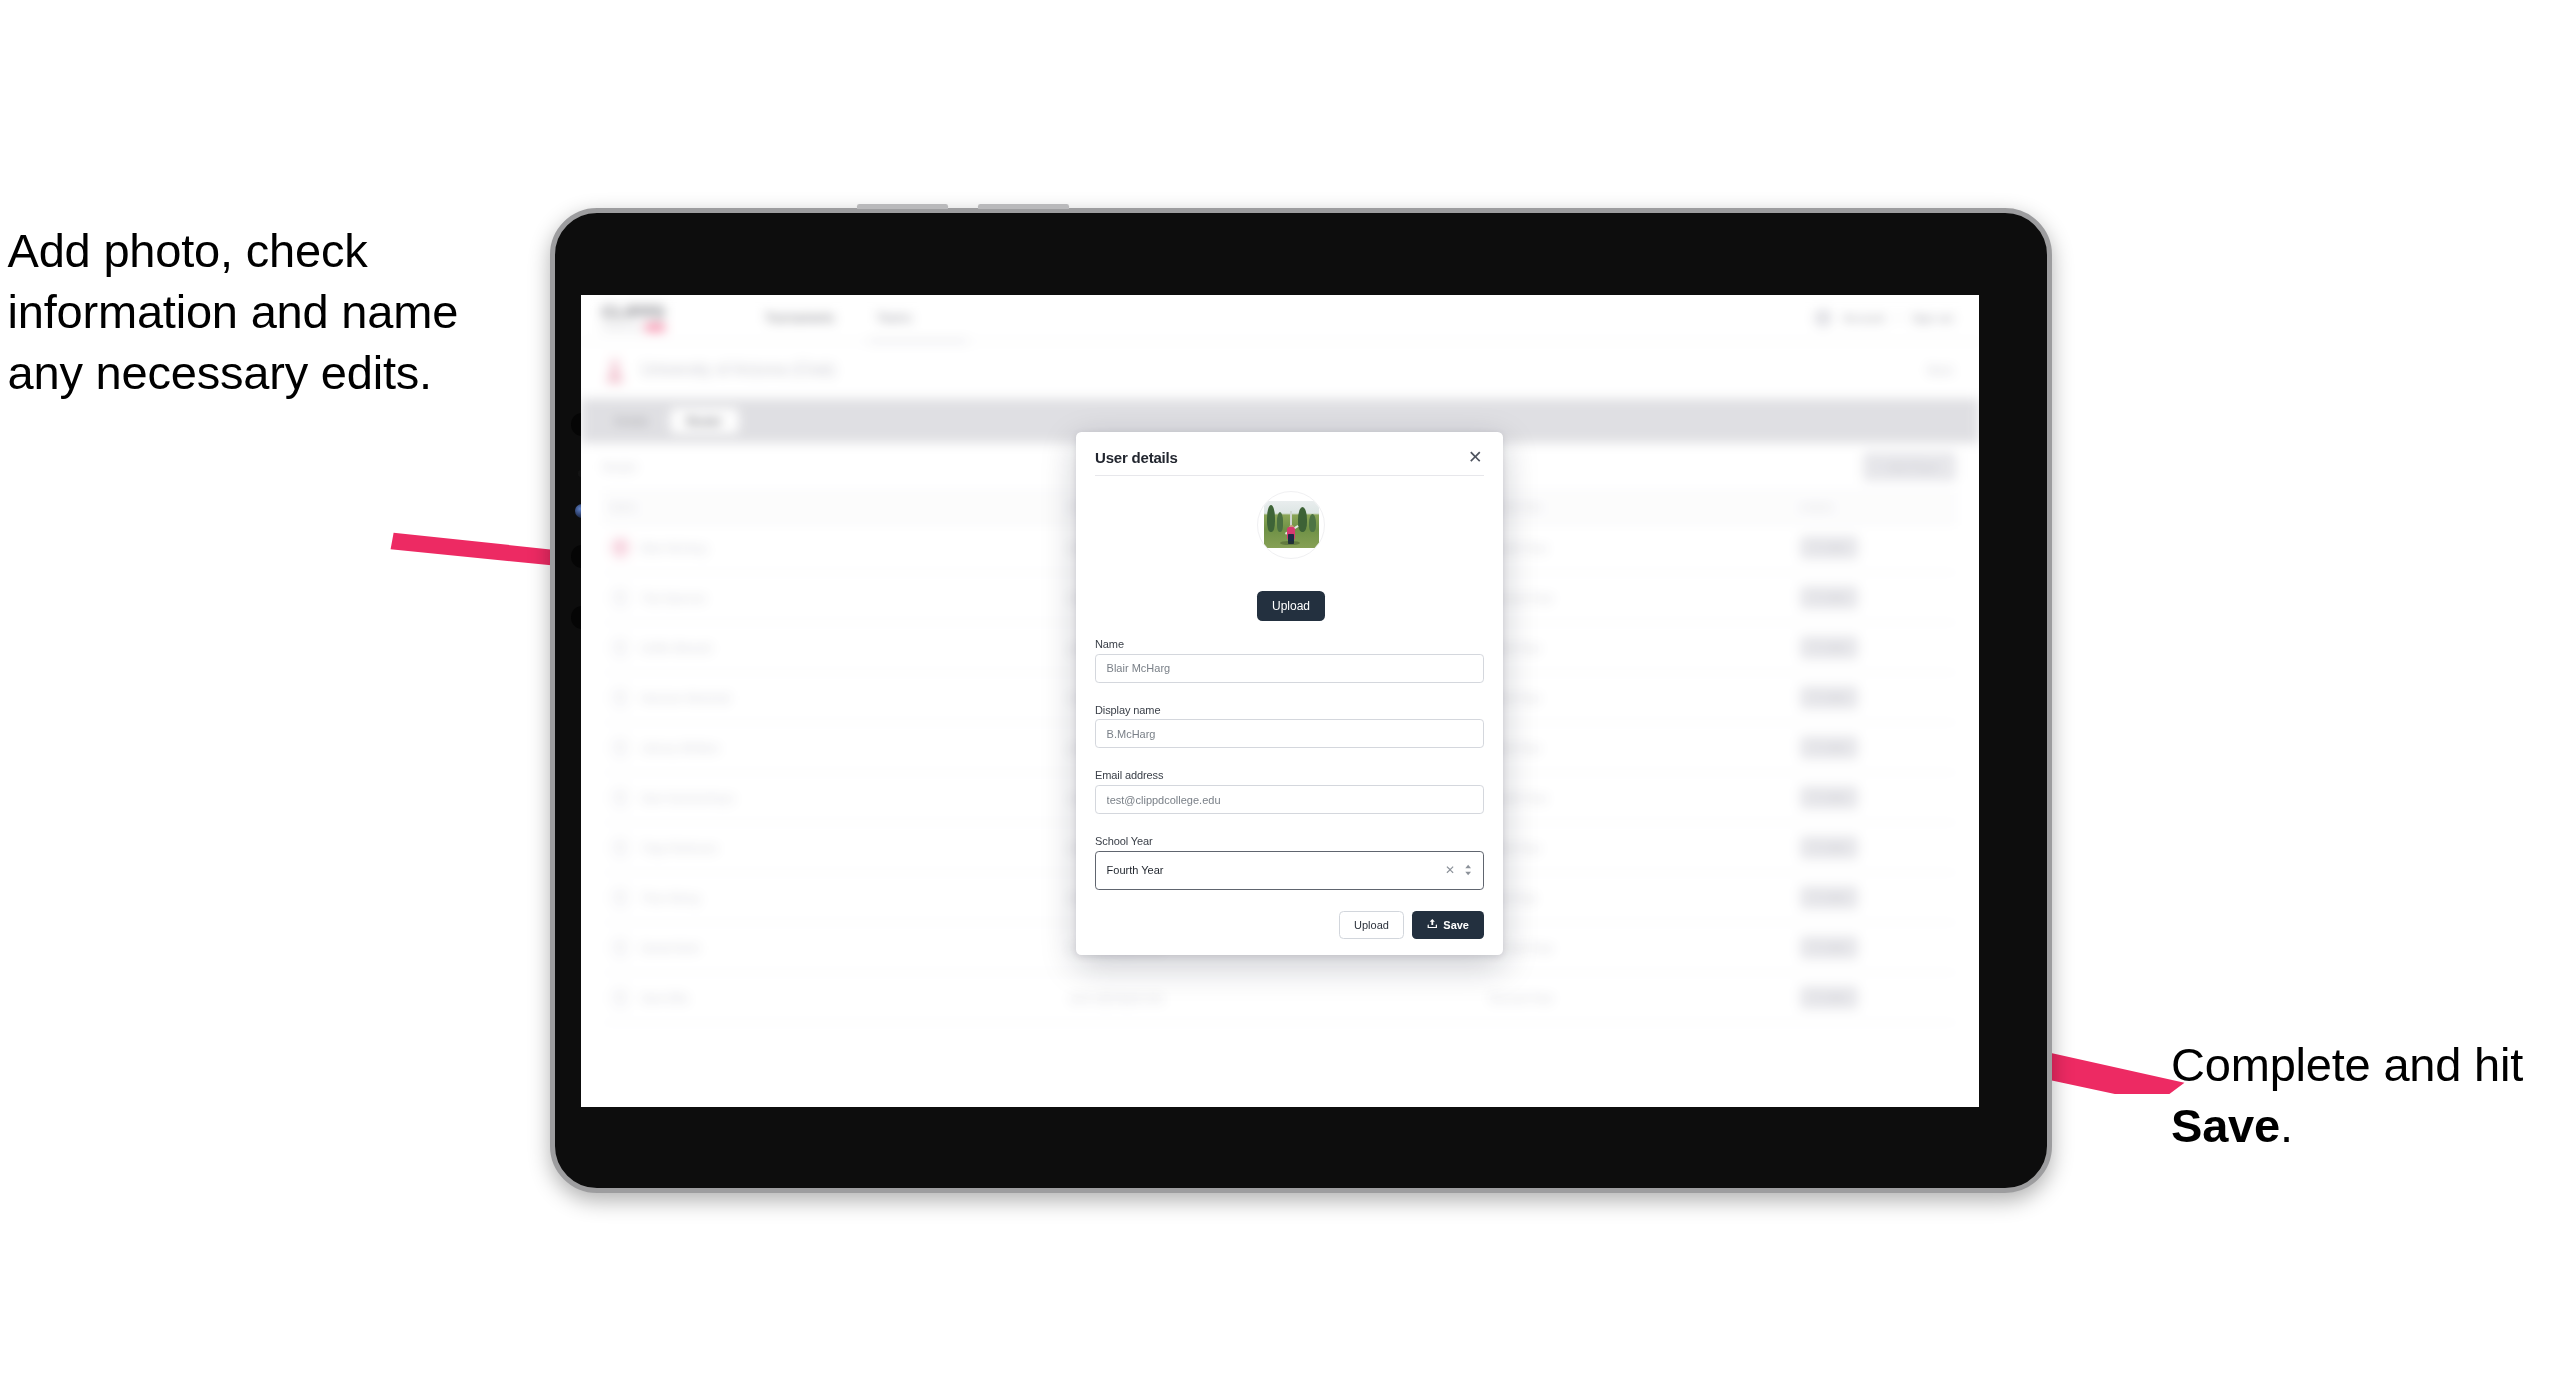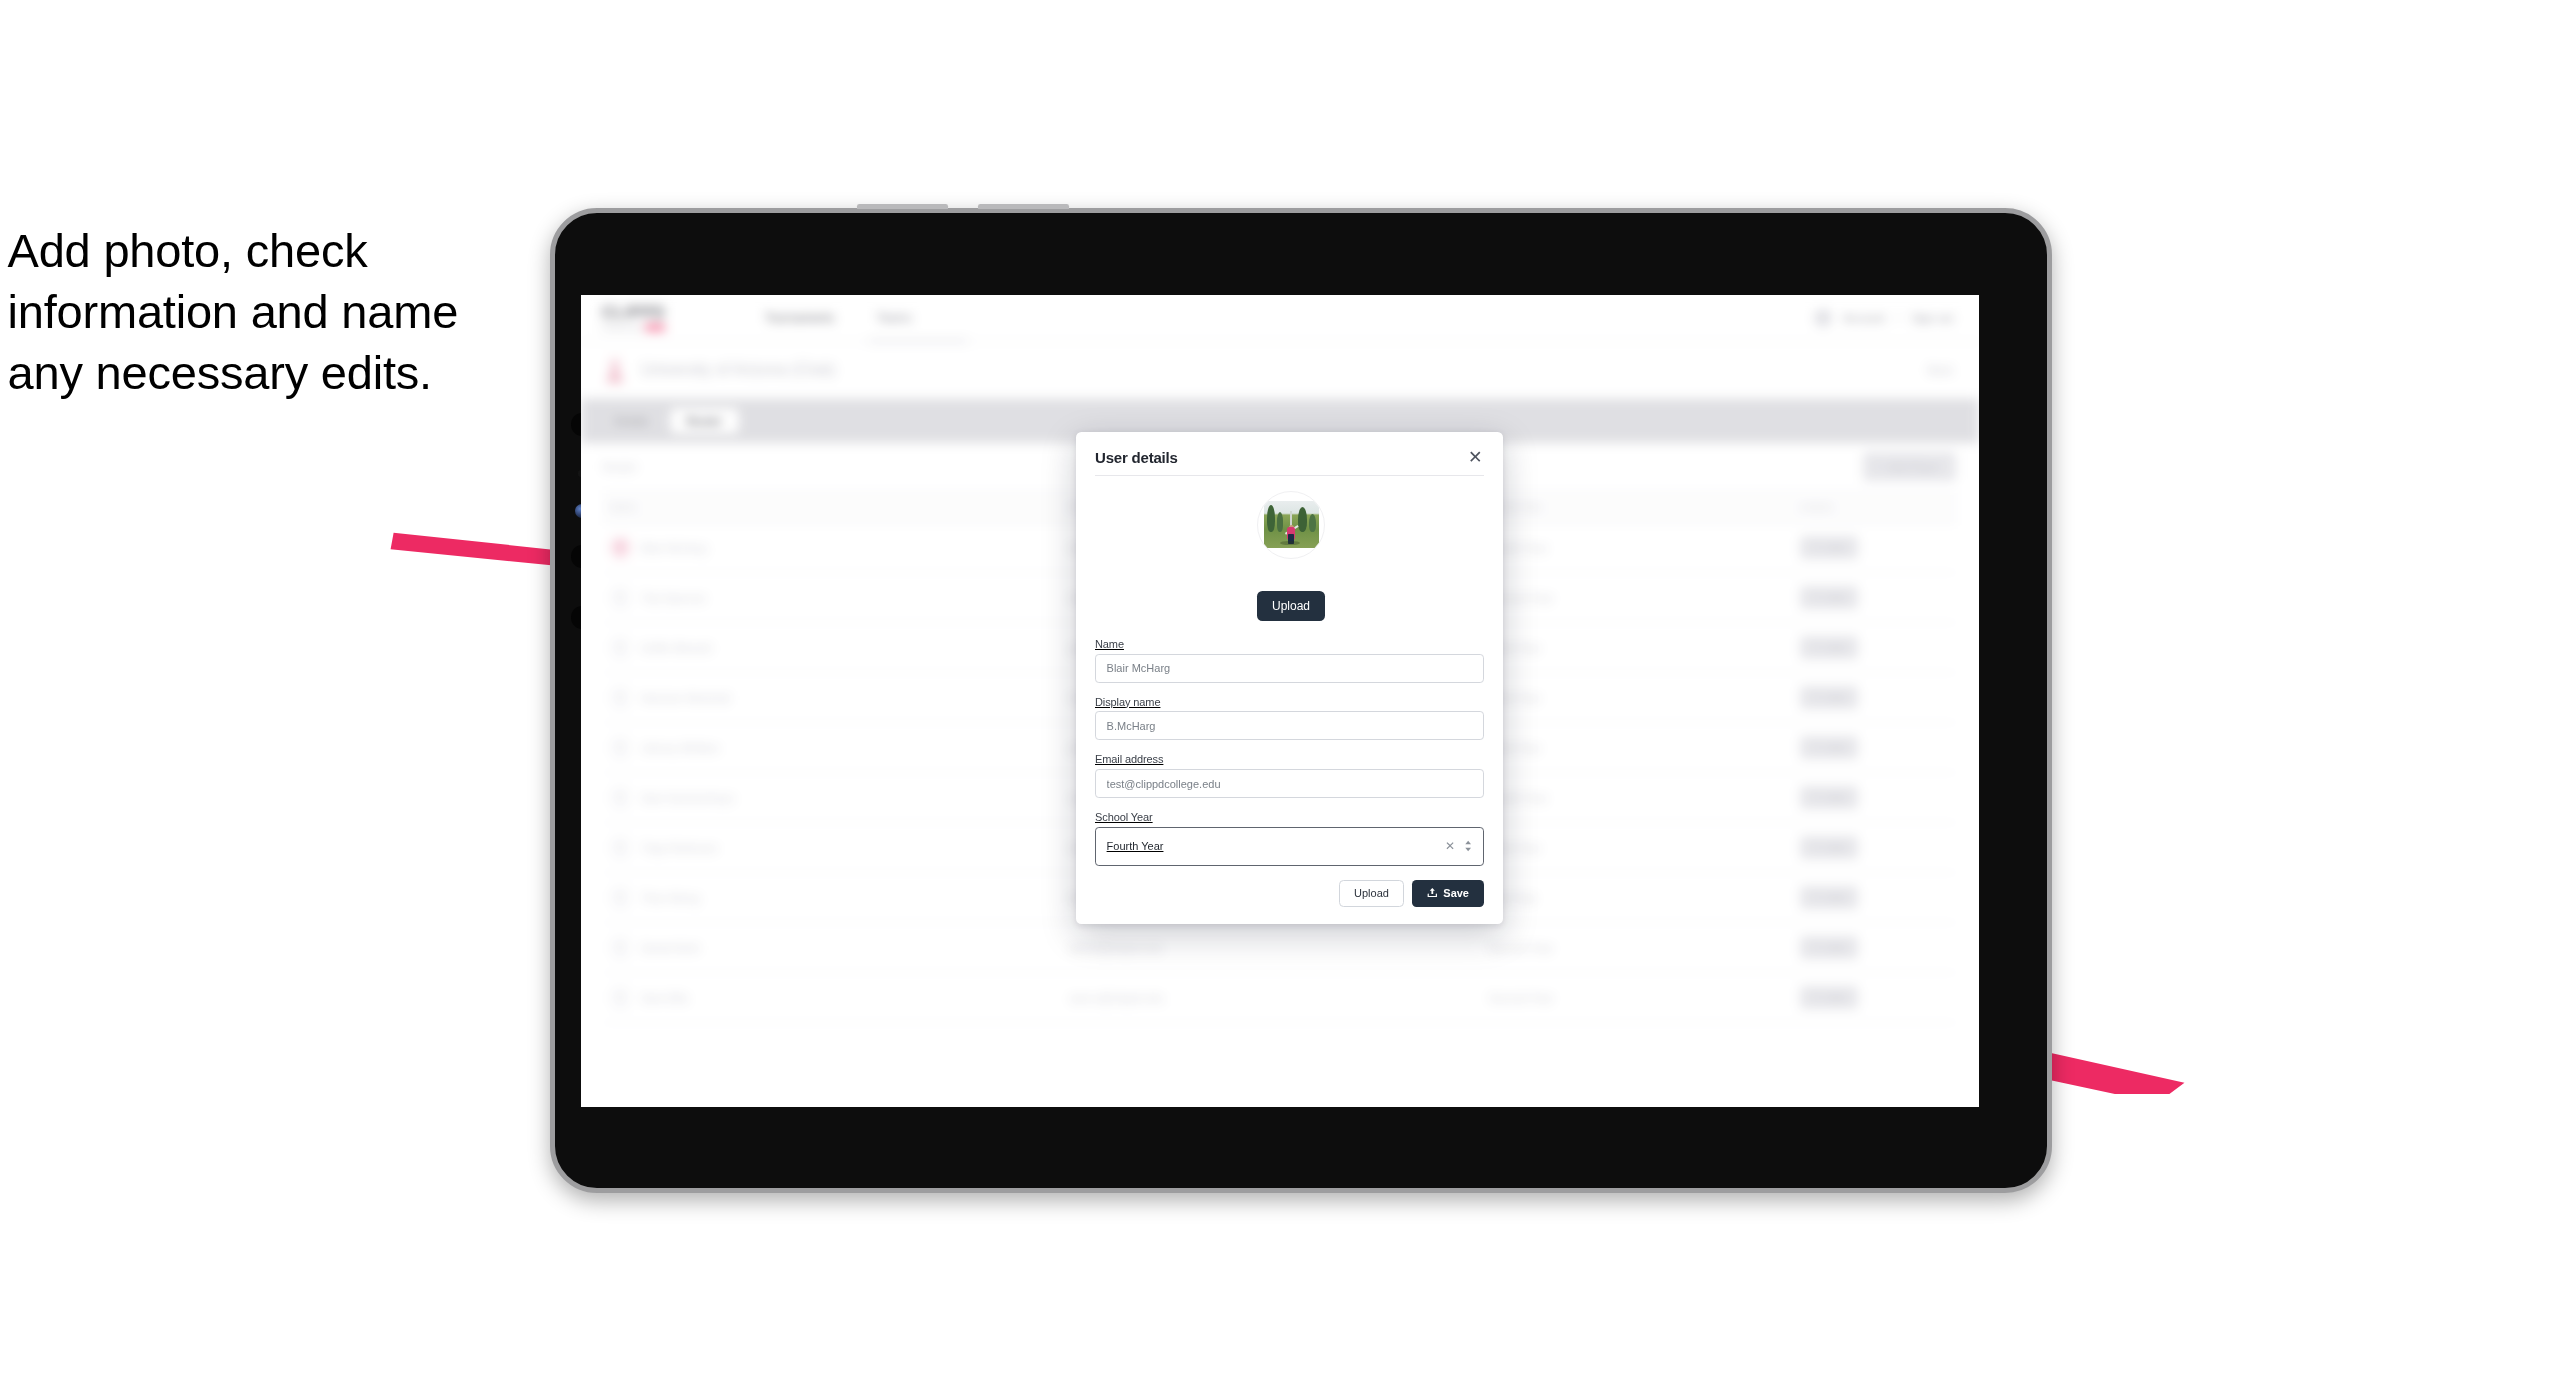--- a/index.html
+++ b/index.html
@@ -321,21 +321,21 @@
   }
 
   #upload-btn {
     background: #23303f; color: #ffffff;
     font-size: 12px; font-weight: 500;
     border: none; border-radius: 5.3px;
     padding: 8.3px 15px; cursor: pointer;
     font-family: "Liberation Sans", sans-serif;
   }
 
-  .field { margin-bottom: 13px; text-decoration: underline; }
+  .field { margin-bottom: 21px; }
   .field-label {
     display: block; font-size: 11px; color: #3b4049;
     margin-bottom: 3.8px; letter-spacing: -0.1px;
   }
   .field-input {
     width: 100%; height: 29px;
     border: 0.8px solid #d4d7dd; border-radius: 3.8px;
     padding: 0 10.6px;
     font-size: 11px; color: #7a8088;
     font-family: "Liberation Sans", sans-serif;
@@ -385,20 +385,21 @@
     font-family: "Liberation Sans", sans-serif;
   }
 </style>
 </head>
 <body>
 
 <div id="stage">
 
   <div id="caption-left" class="caption">Add photo, check information and name any necessary edits.</div>
 
+  <div id="caption-right" class="caption"><span>Complete and hit </span><b>Save</b><span>.</span></div>
 
   <svg class="arrow-svg" style="left:377px; top:513px;" width="710" height="121" viewBox="0 0 940 160">
     <path d="M 22 26 L 830 112 L 828 84 L 920 120 L 822 156 L 826 128 L 18 48 Z" fill="#ED2A63"></path>
   </svg>
 
   <svg class="arrow-svg" style="left:1502px; top:868px;" width="702" height="226" viewBox="0 0 930 300">
     <path d="M 905 285 L 106 107 L 120 84 L 14 68 L 56 166 L 70 142 L 869 312 Z" fill="#ED2A63"></path>
   </svg>
 
   <div id="tablet">

